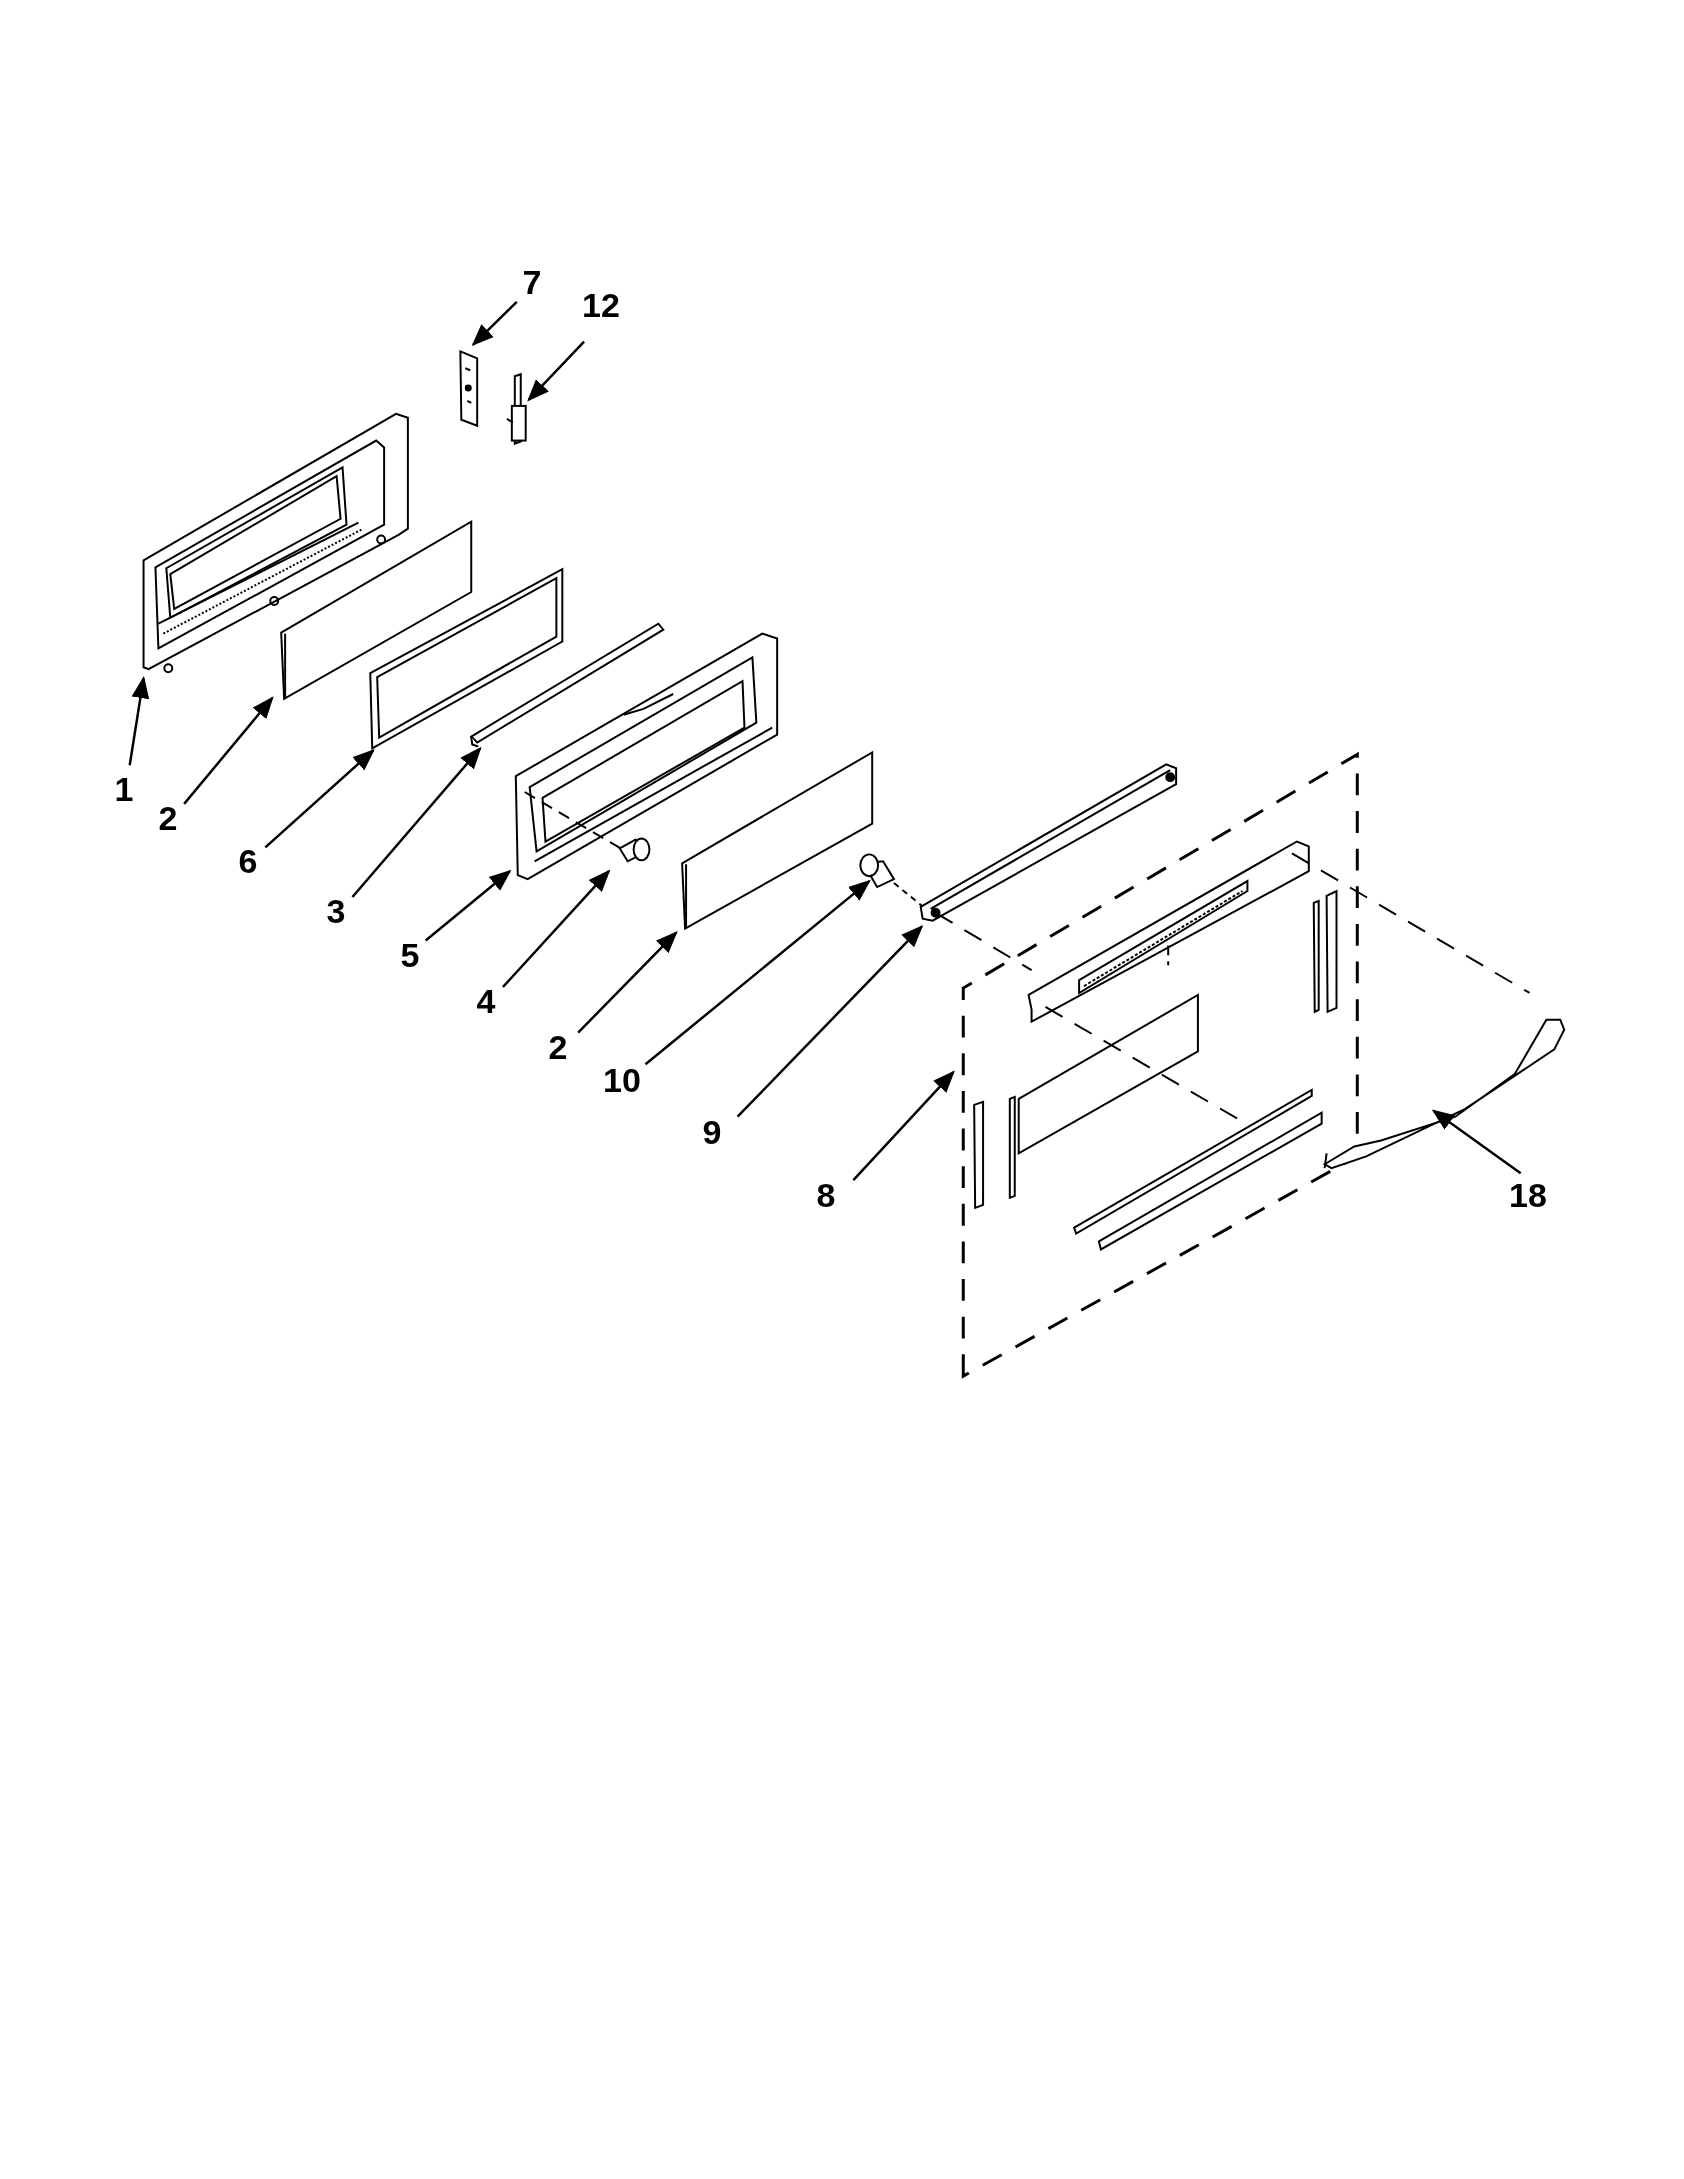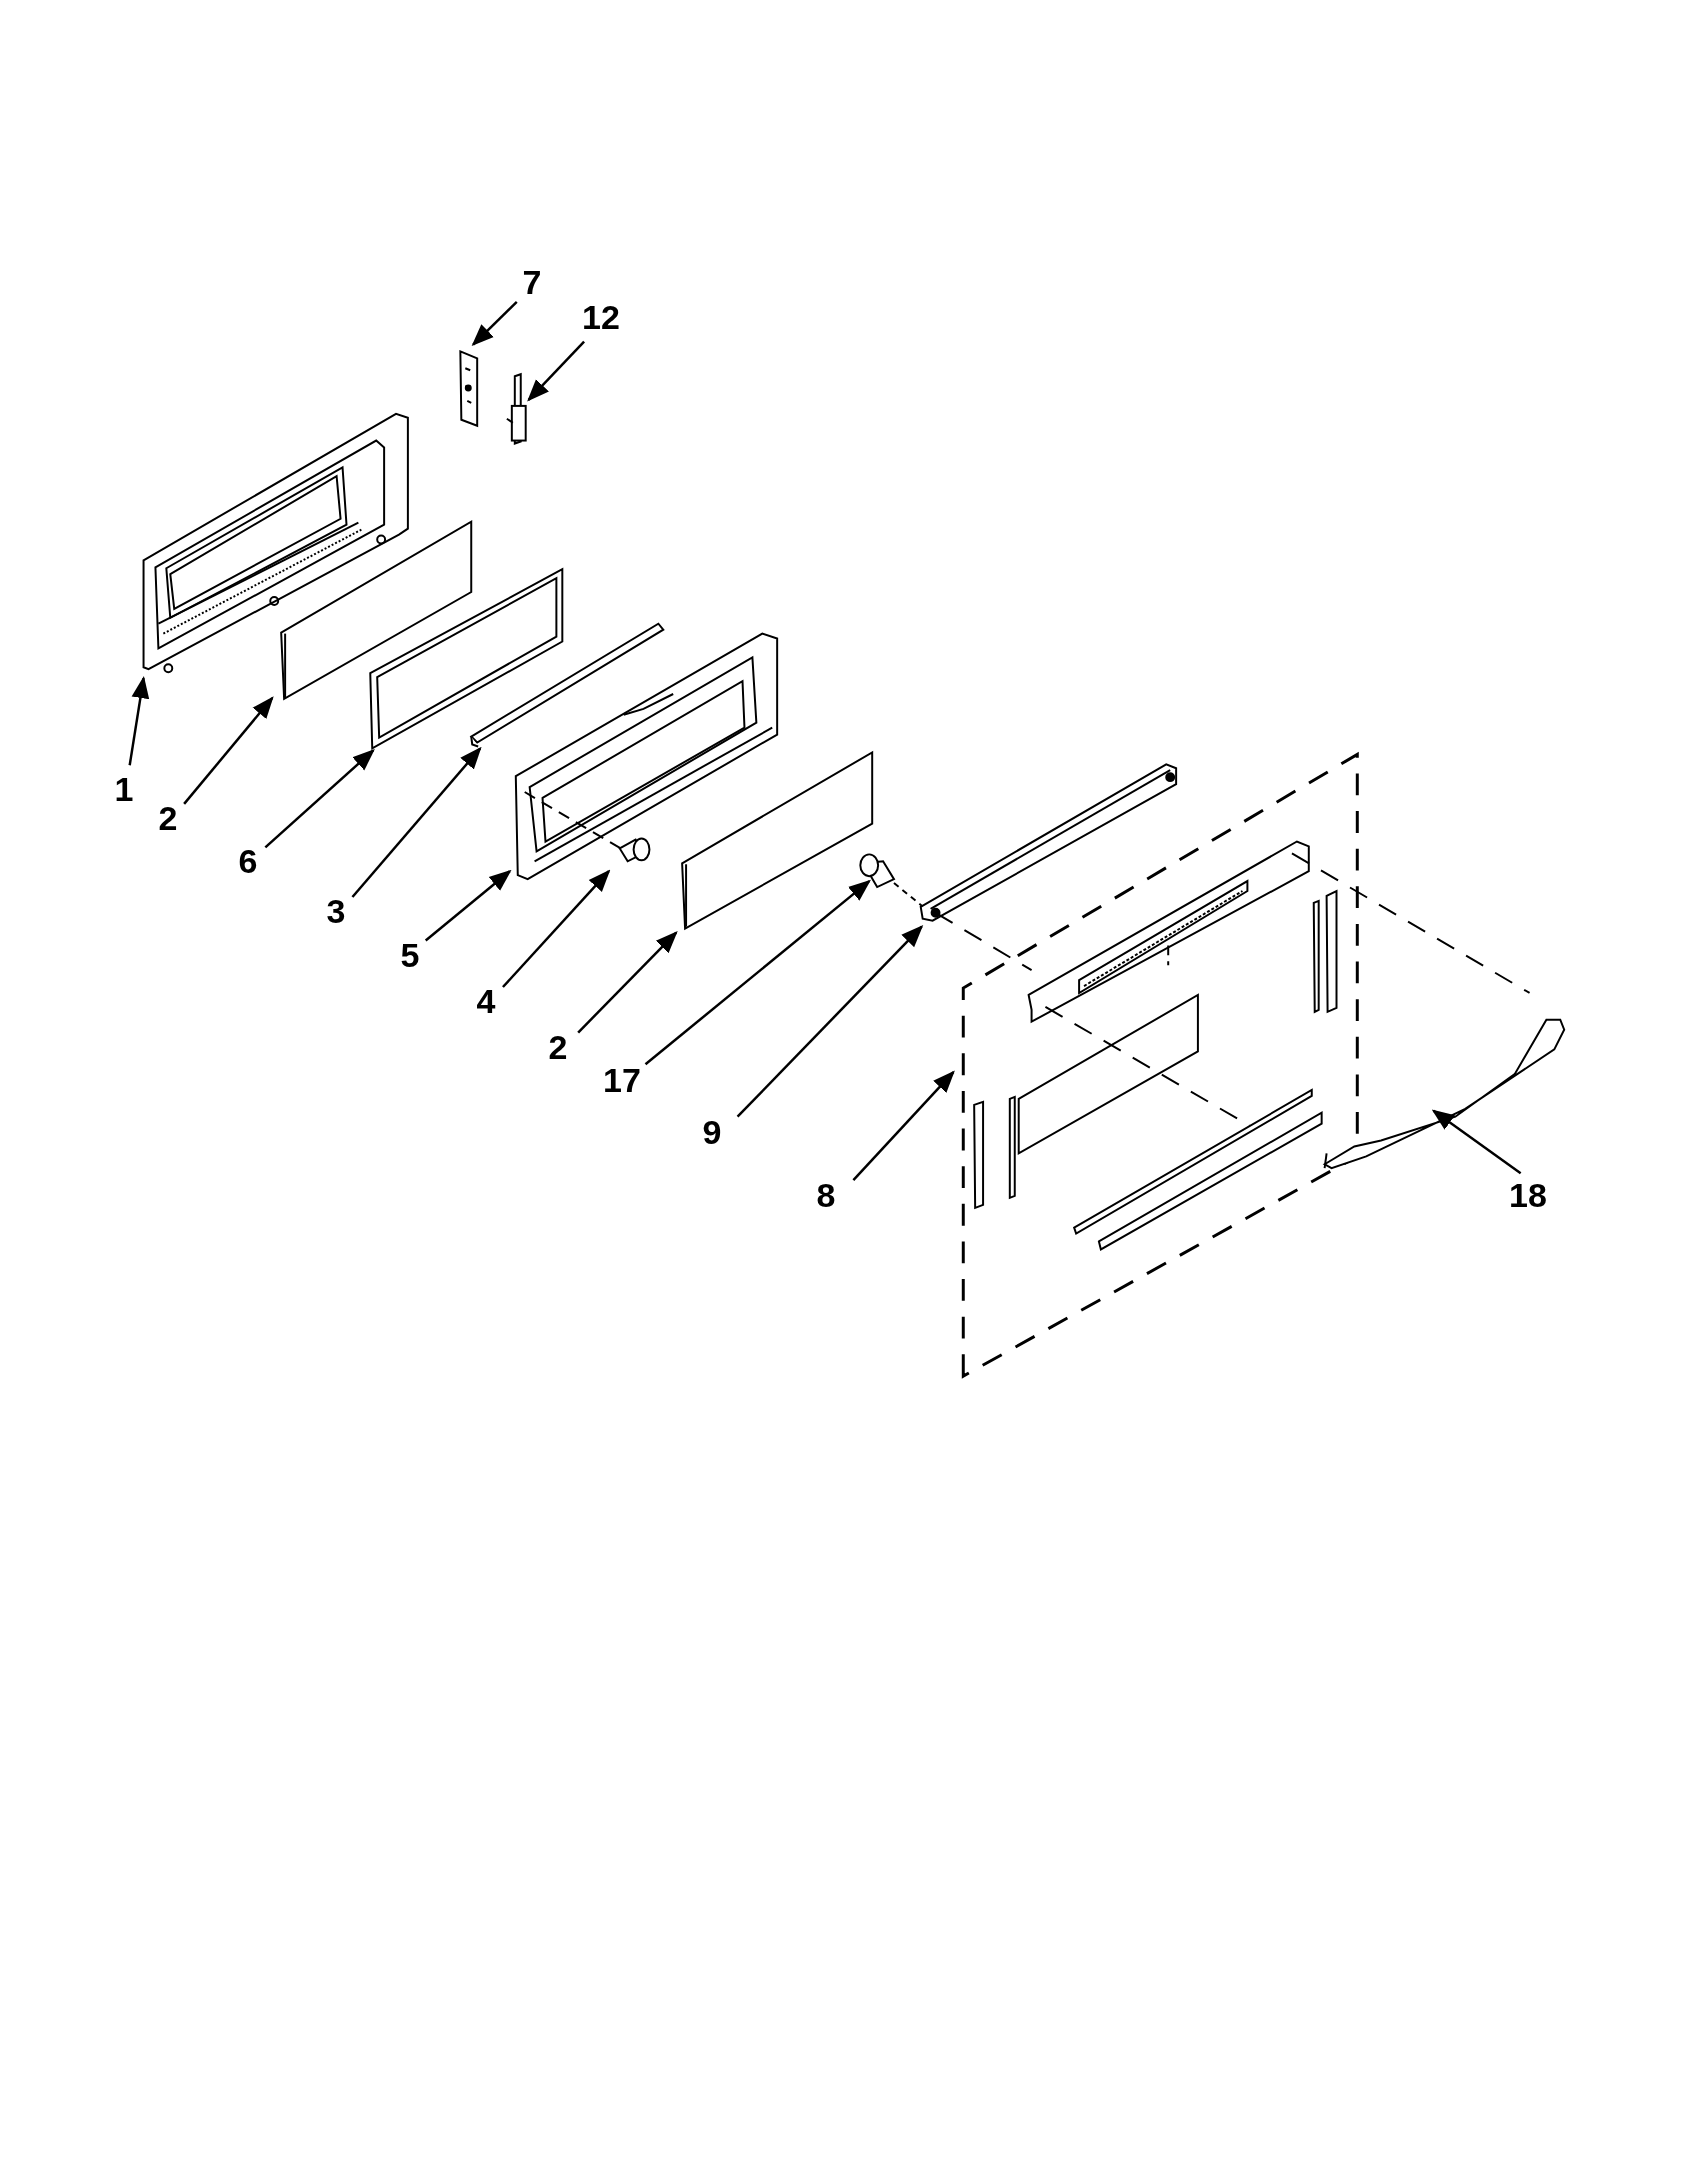--- a/index.html
+++ b/index.html
@@ -133,25 +133,25 @@
     <line x1="508" y1="997" x2="615" y2="880"></line>
     <line x1="584" y1="1043" x2="683" y2="942"></line>
     <line x1="652" y1="1075" x2="878" y2="890"></line>
     <line x1="745" y1="1128" x2="931" y2="936"></line>
     <line x1="862" y1="1192" x2="963" y2="1083"></line>
     <line x1="1536" y1="1185" x2="1448" y2="1122"></line>
   </g>
 </svg>
 
 <div class="lbl" style="left:532px;top:282px;">7</div>
-<div class="lbl" style="left:601px;top:317px;text-align:right;">12</div>
+<div class="lbl" style="left:601px;top:305px;text-align:right;">12</div>
 <div class="lbl" style="left:124px;top:789px;">1</div>
 <div class="lbl" style="left:168px;top:818px;">2</div>
 <div class="lbl" style="left:248px;top:861px;">6</div>
 <div class="lbl" style="left:336px;top:911px;">3</div>
 <div class="lbl" style="left:410px;top:955px;">5</div>
 <div class="lbl" style="left:486px;top:1001px;">4</div>
 <div class="lbl" style="left:558px;top:1047px;">2</div>
-<div class="lbl" style="left:622px;top:1080px;">17</div>
+<div class="lbl" style="left:622px;top:1080px;">10</div>
 <div class="lbl" style="left:712px;top:1132px;">9</div>
 <div class="lbl" style="left:826px;top:1195px;">8</div>
 <div class="lbl" style="left:1528px;top:1195px;">18</div>
 
 
 </body></html>

